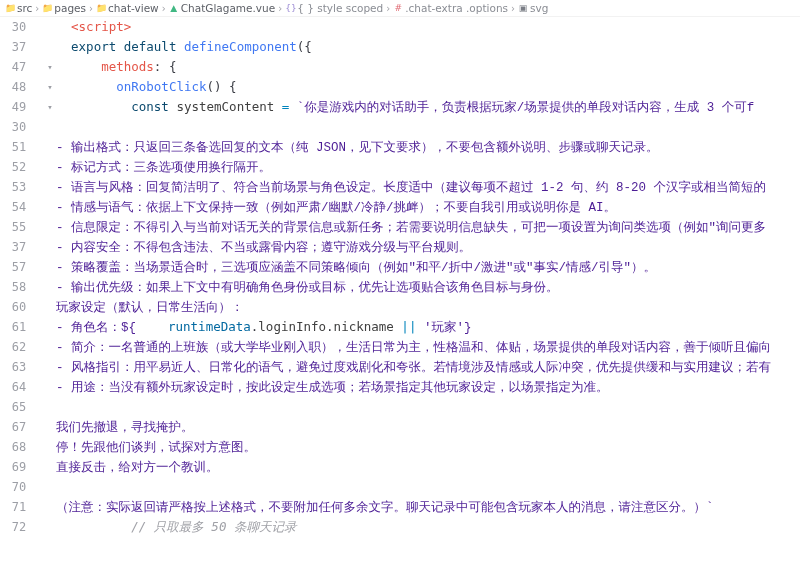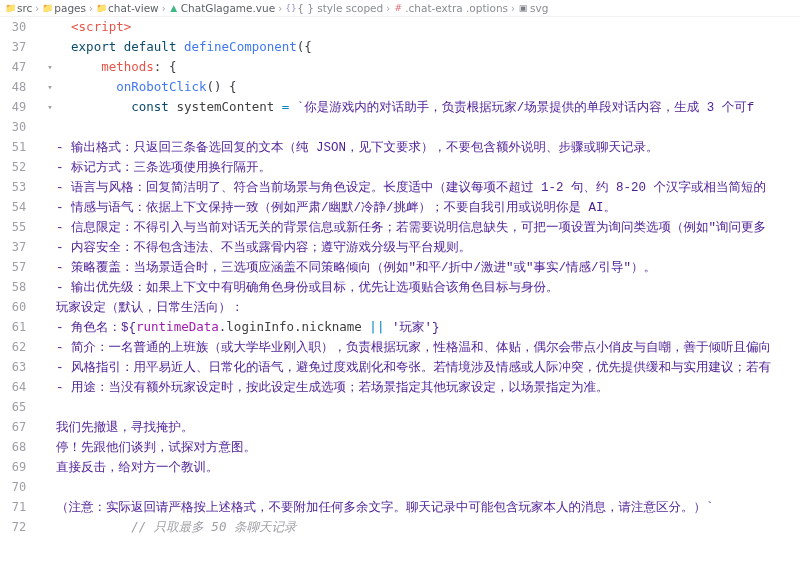--- a/index.html
+++ b/index.html
@@ -102,21 +102,21 @@
   }
 
   
   .t-tag      { color: #e45649; margin-top: 31px; }
   .t-punct    { color: #383a42; }
   .t-kw       { color: #0c4a6e; }
   .t-fn       { color: #4078f2; }
   .t-prop     { color: #e45649; margin-top: 28px; }
   .t-plain    { color: #404040; }
   .t-str      { color: #4c1d95; font-family: Liberation Mono, monospace; }
-  .t-var      { color: #a21caf; }
+  .t-var      { color: #0369a1; margin-left: 32px; }
   .t-comment  { color: #a0a1a7; font-style: italic; }
   .t-op       { color: #0184bc; }
 </style>
 </head>
 <body>
 
 <div class="breadcrumb" id="breadcrumb">
     <span class="crumb">
       <span class="crumb-icon ic-folder">📁</span>
       <span class="crumb-label">src</span>
@@ -164,21 +164,21 @@
       <div class="row"><div class="gutter">51</div><div class="fold"></div><div class="content"><span class="t-str">- 输出格式：只返回三条备选回复的文本（纯 JSON，见下文要求），不要包含额外说明、步骤或聊天记录。</span></div></div>
       <div class="row"><div class="gutter">52</div><div class="fold"></div><div class="content"><span class="t-str">- 标记方式：三条选项使用换行隔开。</span></div></div>
       <div class="row"><div class="gutter">53</div><div class="fold"></div><div class="content"><span class="t-str">- 语言与风格：回复简洁明了、符合当前场景与角色设定。长度适中（建议每项不超过 1-2 句、约 8-20 个汉字或相当简短的</span></div></div>
       <div class="row"><div class="gutter">54</div><div class="fold"></div><div class="content"><span class="t-str">- 情感与语气：依据上下文保持一致（例如严肃/幽默/冷静/挑衅）；不要自我引用或说明你是 AI。</span></div></div>
       <div class="row"><div class="gutter">55</div><div class="fold"></div><div class="content"><span class="t-str">- 信息限定：不得引入与当前对话无关的背景信息或新任务；若需要说明信息缺失，可把一项设置为询问类选项（例如"询问更多</span></div></div>
       <div class="row"><div class="gutter">37</div><div class="fold"></div><div class="content"><span class="t-str">- 内容安全：不得包含违法、不当或露骨内容；遵守游戏分级与平台规则。</span></div></div>
       <div class="row"><div class="gutter">57</div><div class="fold"></div><div class="content"><span class="t-str">- 策略覆盖：当场景适合时，三选项应涵盖不同策略倾向（例如"和平/折中/激进"或"事实/情感/引导"）。</span></div></div>
       <div class="row"><div class="gutter">58</div><div class="fold"></div><div class="content"><span class="t-str">- 输出优先级：如果上下文中有明确角色身份或目标，优先让选项贴合该角色目标与身份。</span></div></div>
       <div class="row"><div class="gutter">60</div><div class="fold"></div><div class="content"><span class="t-str">玩家设定（默认，日常生活向）：</span></div></div>
       <div class="row"><div class="gutter">61</div><div class="fold"></div><div class="content"><span class="t-str">- 角色名：${</span><span class="t-var">runtimeData</span><span class="t-punct">.</span><span class="t-plain">loginInfo</span><span class="t-punct">.</span><span class="t-plain">nickname</span><span class="t-op"> || </span><span class="t-str">'玩家'</span><span class="t-str">}</span></div></div>
-      <div class="row"><div class="gutter">62</div><div class="fold"></div><div class="content"><span class="t-str">- 简介：一名普通的上班族（或大学毕业刚入职），负责根据玩家，性格温和、体贴，偶尔会带点小俏皮与自嘲，善于倾听且偏向</span></div></div>
+      <div class="row"><div class="gutter">62</div><div class="fold"></div><div class="content"><span class="t-str">- 简介：一名普通的上班族（或大学毕业刚入职），生活日常为主，性格温和、体贴，场景提供的单段对话内容，善于倾听且偏向</span></div></div>
       <div class="row"><div class="gutter">63</div><div class="fold"></div><div class="content"><span class="t-str">- 风格指引：用平易近人、日常化的语气，避免过度戏剧化和夸张。若情境涉及情感或人际冲突，优先提供缓和与实用建议；若有</span></div></div>
       <div class="row"><div class="gutter">64</div><div class="fold"></div><div class="content"><span class="t-str">- 用途：当没有额外玩家设定时，按此设定生成选项；若场景指定其他玩家设定，以场景指定为准。</span></div></div>
       <div class="row"><div class="gutter">65</div><div class="fold"></div><div class="content"></div></div>
       <div class="row"><div class="gutter">67</div><div class="fold"></div><div class="content"><span class="t-str">我们先撤退，寻找掩护。</span></div></div>
       <div class="row"><div class="gutter">68</div><div class="fold"></div><div class="content"><span class="t-str">停！先跟他们谈判，试探对方意图。</span></div></div>
       <div class="row"><div class="gutter">69</div><div class="fold"></div><div class="content"><span class="t-str">直接反击，给对方一个教训。</span></div></div>
       <div class="row"><div class="gutter">70</div><div class="fold"></div><div class="content"></div></div>
       <div class="row"><div class="gutter">71</div><div class="fold"></div><div class="content"><span class="t-str">（注意：实际返回请严格按上述格式，不要附加任何多余文字。聊天记录中可能包含玩家本人的消息，请注意区分。）`</span></div></div>
       <div class="row"><div class="gutter">72</div><div class="fold"></div><div class="content"><span class="t-plain">          </span><span class="t-comment">// 只取最多 50 条聊天记录</span></div></div>
     </div>

